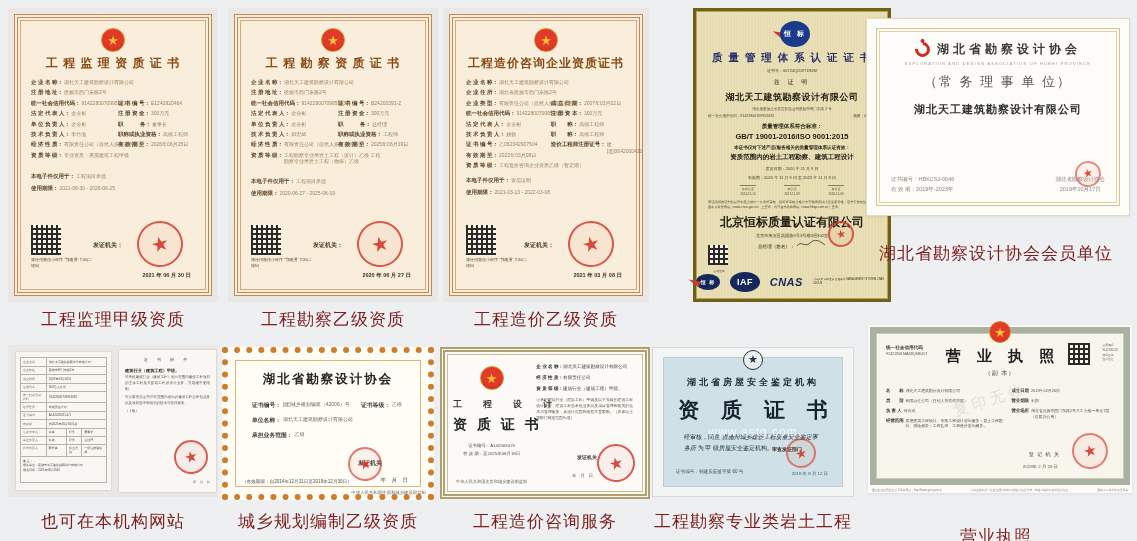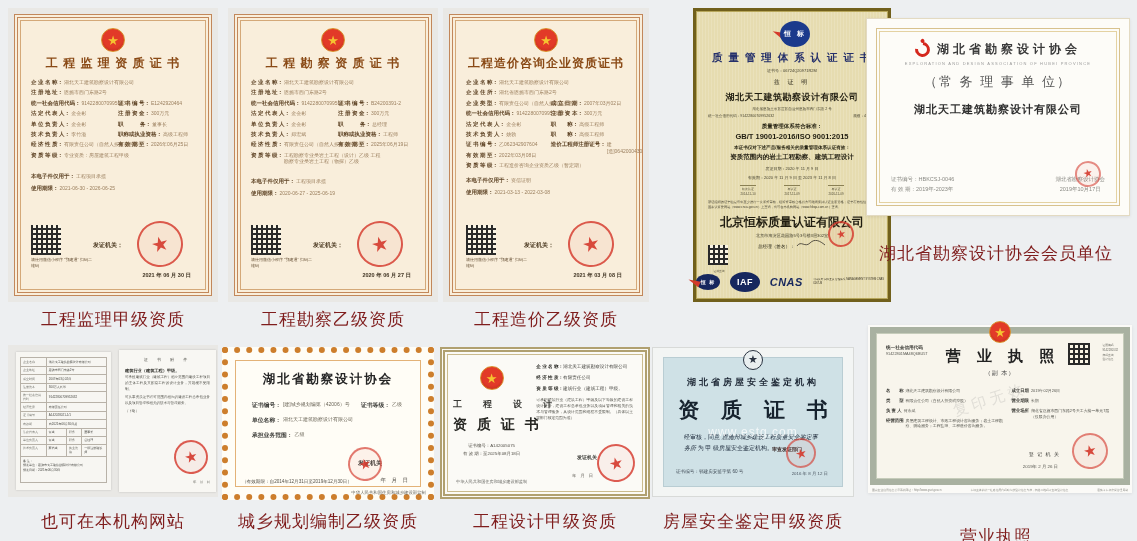--- a/index.html
+++ b/index.html
@@ -671,42 +671,42 @@
         <div class="ds-row"><b>企 业 名 称：</b><span>湖北天工建筑勘察设计有限公司</span></div>
         <div class="ds-row"><b>经 济 性 质：</b><span>有限责任公司</span></div>
         <div class="ds-row"><b>资 质 等 级：</b><span>建筑行业（建筑工程）甲级。</span></div>
         <div class="ds-scope">可承担建筑行业（建筑工程）甲级及以下等级的建设工程设计业务，建设工程总承包业务以及项目管理和相关的技术与管理服务，其设计范围和规模不受限制。（具体以主管部门核定范围为准）</div>
         <span class="ds-issue">发证机关</span>
         <div class="seal ds-seal">★</div>
         <span class="ds-date">年　月　日</span>
       </div>
     </div>
   </figure>
-  <div class="caption" style="left:440px;top:510px;width:210px">工程设计甲级资质</div>
+  <div class="caption" style="left:440px;top:510px;width:210px">工程造价咨询服务</div>
 
   <figure class="cell" style="left:652px;top:347px;width:202px;height:150px">
     <div class="blueMat">
       <div class="bluePanel">
         <div class="hs-emblem">★</div>
         <div class="hs-org">湖北省房屋安全鉴定机构</div>
         <div class="hs-title">资 质 证 书</div>
         <div class="hs-body">
           <span>经审核，同意</span>
           <span class="hs-name">恩施州城乡建设工程质量安全鉴定事务所</span>
           <span>为 甲 级房屋安全鉴定机构。</span>
         </div>
         <span class="hs-dept">审查发证部门</span>
         <div class="seal hs-seal">★</div>
         <div class="hs-no">证书编号：鄂建房安鉴字第 60 号</div>
         <div class="hs-date">2016 年 8 月 12 日</div>
         <div class="hs-wm">www.estg.com</div>
       </div>
     </div>
   </figure>
-  <div class="caption" style="left:652px;top:510px;width:202px">房屋安全鉴定甲级资质</div>
+  <div class="caption" style="left:652px;top:510px;width:202px">工程勘察专业类岩土工程</div>
 
   <figure class="cell" style="left:868px;top:325px;width:264px;height:168px">
     <div class="licWrap">
       <div class="licFrame">
         <div class="lic-emblem emblem" style="margin:0;width:22px;height:22px">
             <span class="st">★</span>
           </div>
         <div class="lic-uscc">
           <div class="l">统一社会信用代码</div>
           <div class="v">91422801MA48Q6BU5T</div>

